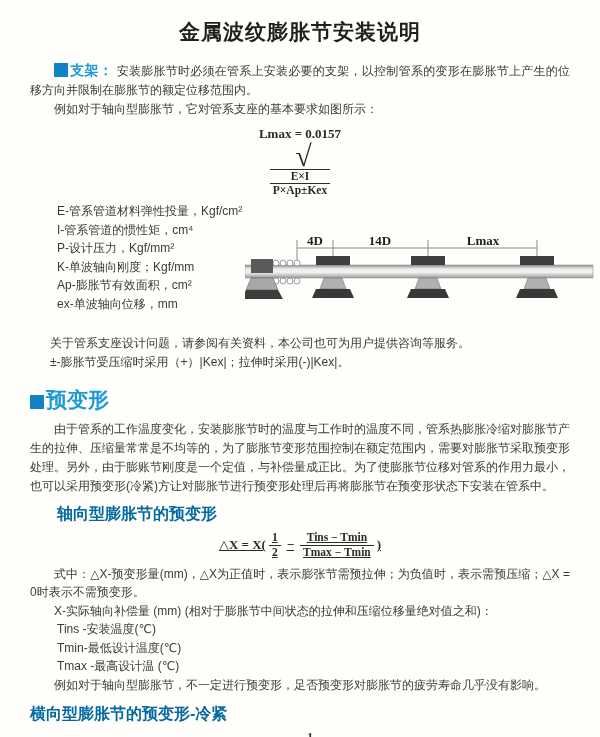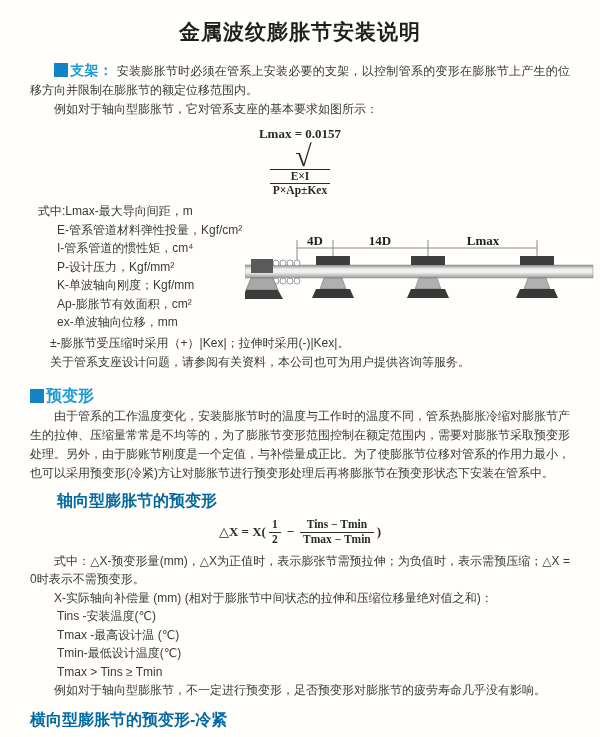--- a/index.html
+++ b/index.html
@@ -24,38 +24,38 @@
   .pl32 { padding-left:32px; }
 
   .sec-inline-head {
     color:#1a9bd5; font-size:14px; font-weight:bold; white-space:nowrap;
   }
   .sq {
     display:inline-block; width:14px; height:14px;
     background:#1283c6; margin-right:2px; vertical-align:-2px;
   }
   .sec-head-block {
-    color:#1a9bd5; font-size:16px; font-weight:bold;
-    margin:14px 0 0;
+    color:#1a9bd5; font-size:21px; font-weight:bold;
+    margin:14px 0 6px;
     font-family:Liberation Mono, monospace;
   }
   .sub-head {
     color:#0369a1; font-size:16px; font-weight:bold;
     margin:8px 0 4px 27px;
   }
   .sub-head.flush { margin-left:0; margin-top:10px; }
 
   
   .formula {
     font-family:"Liberation Serif","DejaVu Serif",serif;
     font-weight:bold; color:#2b2b2b; font-size:13px;
     display:flex; justify-content:center; align-items:center;
   }
   .f1 { margin:7px 0 5px;flex-direction:column; }
-  .f2 { margin:6px 0 6px; }
+  .f2 { margin:6px 0 6px;text-decoration:underline; }
   .f3 { margin:6px 0 8px; }
   .frac {
     display:inline-flex; flex-direction:column; text-align:center;
     font-size:11.5px; line-height:1.15; margin:0 3px; vertical-align:middle;
   }
   .frac .num { border-bottom:1px solid #2b2b2b; padding:0 3px; }
   .frac .den { padding:0 3px; }
   .radical { font-size:30px; font-weight:normal; line-height:0.9; margin:0 -2px 0 5px; }
   .sqrt-top { border-top:1.5px solid #2b2b2b; }
   .fx-gap { margin:0 3px; }
@@ -82,21 +82,20 @@
   <div class="formula f1">
     <span>Lmax = 0.0157</span>
     <span class="radical">√</span>
     <span class="frac sqrt-top">
       <span class="num">E×I</span>
       <span class="den">P×Ap±Kex</span>
     </span>
   </div>
 
   <div class="defs-wrap">
-    <div class="def-line">式中:Lmax-最大导向间距，m</div>
     <div class="def-line sub">E-管系管道材料弹性投量，Kgf/cm²</div>
     <div class="def-line sub">I-管系管道的惯性矩，cm⁴</div>
     <div class="def-line sub">P-设计压力，Kgf/mm²</div>
     <div class="def-line sub">K-单波轴向刚度；Kgf/mm</div>
     <div class="def-line sub">Ap-膨胀节有效面积，cm²</div>
     <div class="def-line sub">ex-单波轴向位移，mm</div>
 
     <svg class="diagram" width="355" height="92" viewBox="0 0 355 92">
       <defs>
         <linearGradient id="pg" x1="0" y1="0" x2="0" y2="1">
@@ -146,22 +145,22 @@
         <path d="M166,57 L200,57 L204,66 L162,66 Z" fill="#383838"></path>
       </g>
       <g>
         <rect x="275" y="24" width="34" height="9" fill="#3e3e3e"></rect>
         <path d="M283,46 L301,46 L305,57 L279,57 Z" fill="#b0b0b0" stroke="#666" stroke-width="0.5"></path>
         <path d="M275,57 L309,57 L313,66 L271,66 Z" fill="#383838"></path>
       </g>
     </svg>
   </div>
 
+  <p class="para pl20">关于管系支座设计问题，请参阅有关资料，本公司也可为用户提供咨询等服务。</p>
   <p class="para pl20">±-膨胀节受压缩时采用（+）|Kex|；拉伸时采用(-)|Kex|。</p>
-  <p class="para pl20">关于管系支座设计问题，请参阅有关资料，本公司也可为用户提供咨询等服务。</p>
 
   <div class="sec-head-block"><span class="sq"></span><span>预变形</span></div>
 
   <p class="para ti">由于管系的工作温度变化，安装膨胀节时的温度与工作时的温度不同，管系热膨胀冷缩对膨胀节产生的拉伸、压缩量常常是不均等的，为了膨胀节变形范围控制在额定范围内，需要对膨胀节采取预变形处理。另外，由于膨账节刚度是一个定值，与补偿量成正比。为了使膨胀节位移对管系的作用力最小，也可以采用预变形(冷紧)方让对膨胀节进行预变形处理后再将膨胀节在预变形状态下安装在管系中。</p>
 
   <div class="sub-head">轴向型膨胀节的预变形</div>
 
   <div class="formula f2">
     <span>△X = X(</span>
     <span class="frac">
@@ -173,23 +172,22 @@
       <span class="num">Tins − Tmin</span>
       <span class="den">Tmax − Tmin</span>
     </span>
     <span>)</span>
   </div>
 
   <div class="tight">
     <p class="para ti">式中：△X-预变形量(mm)，△X为正值时，表示膨张节需预拉伸；为负值时，表示需预压缩；△X = 0时表示不需预变形。</p>
     <p class="para ti">X-实际轴向补偿量 (mm) (相对于膨胀节中间状态的拉伸和压缩位移量绝对值之和)：</p>
     <p class="para pl27">Tins -安装温度(℃)</p>
+    <p class="para pl27">Tmin-最低设计温度(℃)</p>
     <p class="para pl27">Tmax -最高设计温 (℃)</p>
-    <p class="para pl27">Tmin-最低设计温度(℃)</p>
-    <p class="para pl27">Tmax &gt; Tins ≥ Tmin</p>
     <p class="para ti">例如对于轴向型膨胀节，不一定进行预变形，足否预变形对膨胀节的疲劳寿命几乎没有影响。</p>
   </div>
 
   <div class="sub-head flush">横向型膨胀节的预变形-冷紧</div>
 
   <div class="formula f3">
     <span>△Y =</span>
     <span class="frac">
       <span class="num">1</span>
       <span class="den">2</span>

